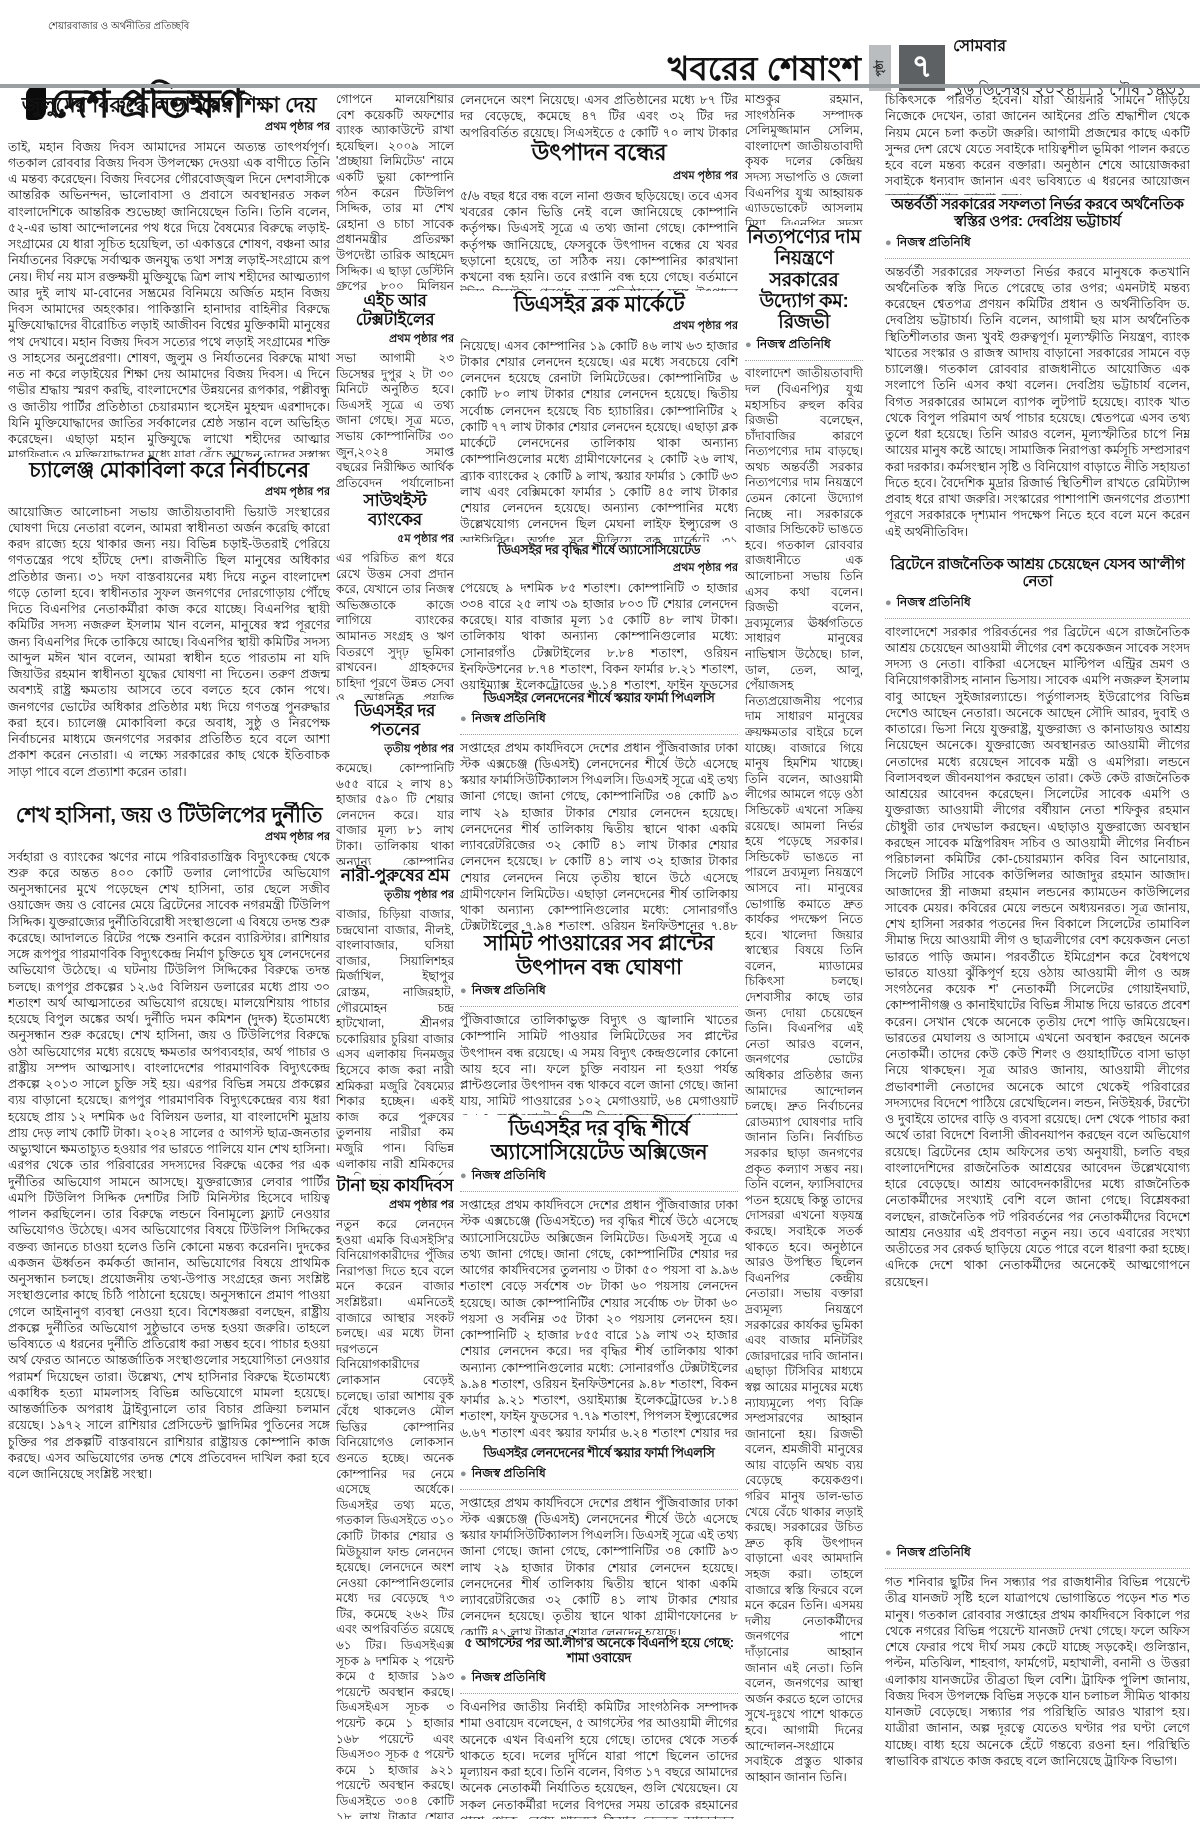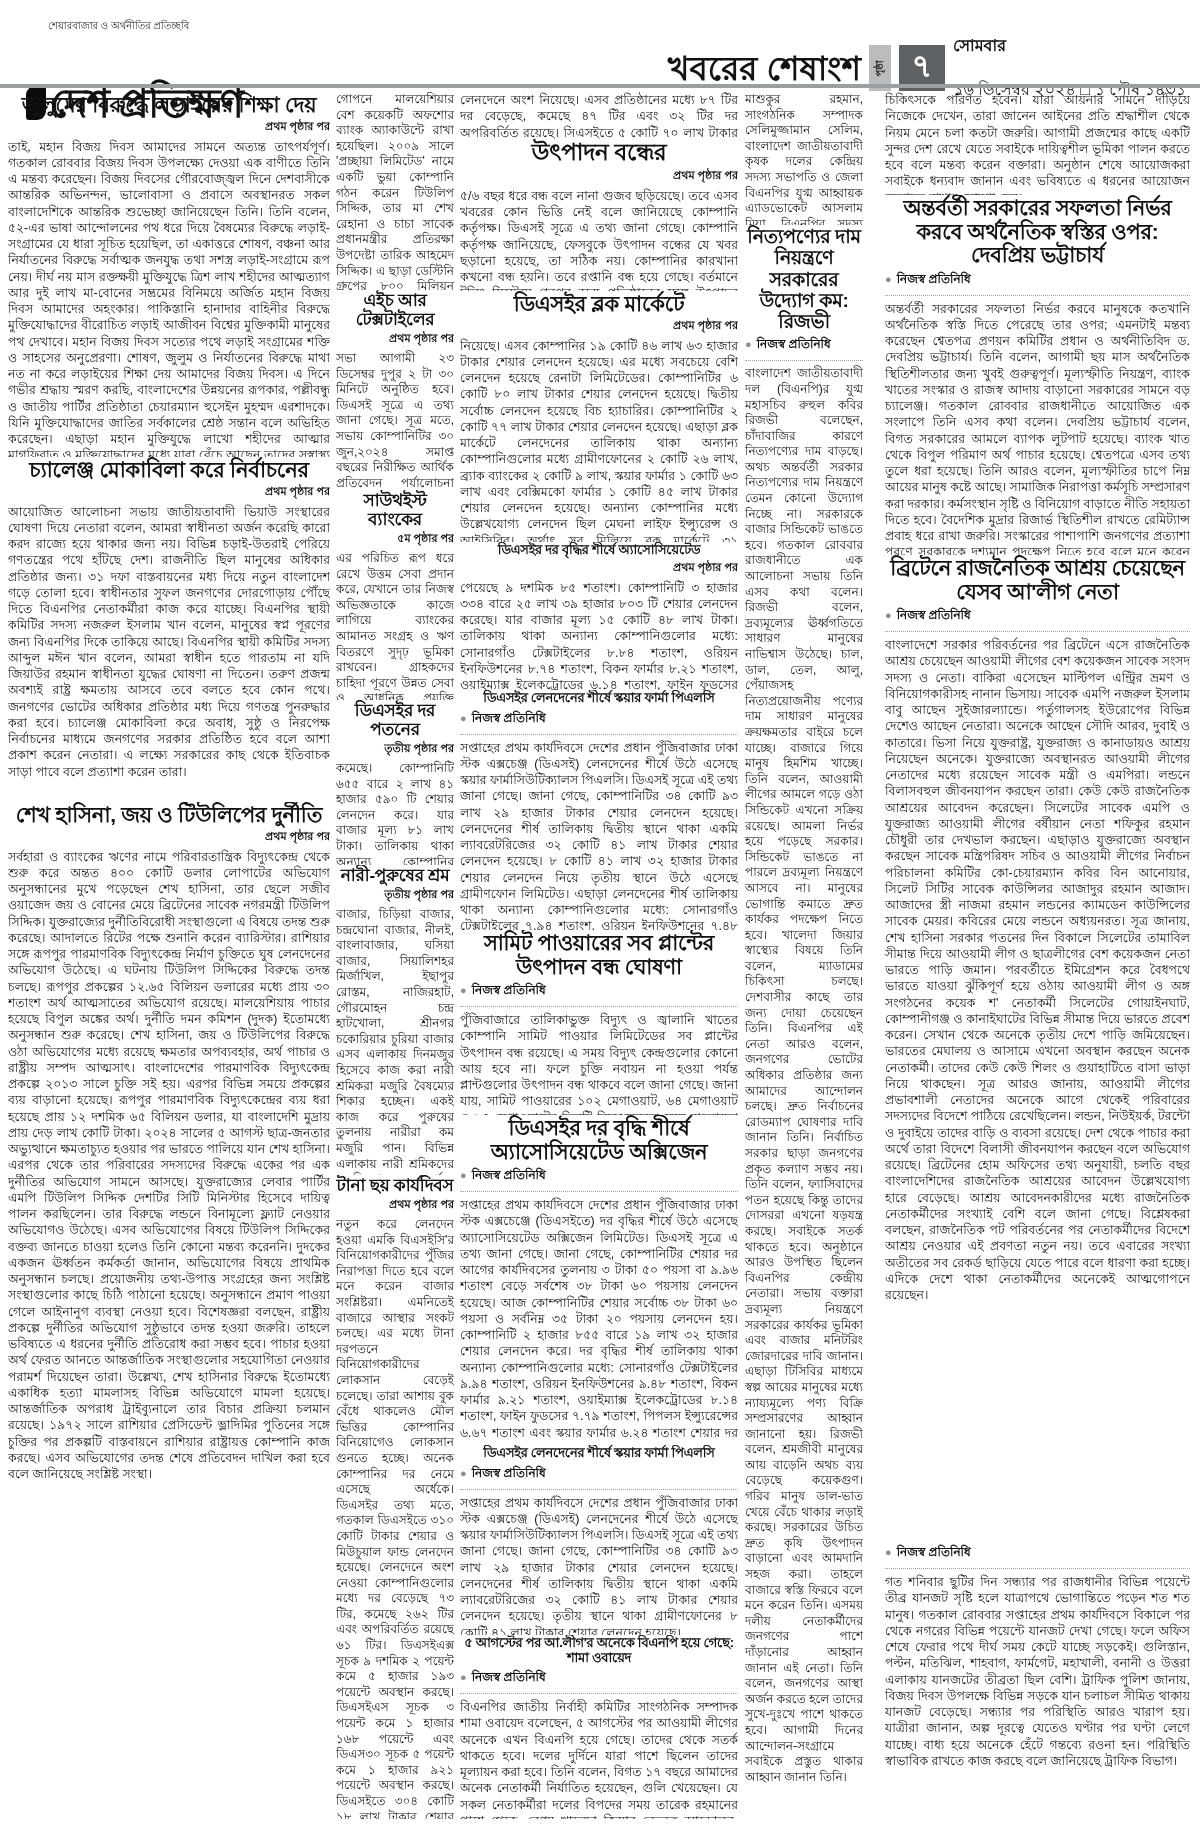--- a/index.html
+++ b/index.html
@@ -32,21 +32,21 @@
   #band-d{left:745px;width:118px;}
   #band-e{left:885px;width:305px;}
   .art{overflow:hidden;}
   .hl{margin:0;padding:1px 0 0 0;text-align:center;font-weight:bold;line-height:1.12;letter-spacing:-0.3px;}
   .h-a{font-size:21px;}
   .h-b{font-size:17px;}
   .h-c{font-size:23px;}
   .h-cf{font-size:13px;}
   .h-c2{font-size:21px;}
   .h-d{font-size:19px;}
-  .h-e{font-size:21px;}
+  .h-e{font-size:15px;}
   .kicker{text-align:right;font-size:11px;font-weight:bold;margin:1px 0 2px 0;}
   .byline{font-size:12px;font-weight:bold;padding:3px 0 5px 0;margin-bottom:5px;border-bottom:1px dotted #9aa0a2;}
   .byline .bullet{color:#8b9093;margin-right:5px;font-size:11px;}
   .body{margin:0;font-size:12.4px;line-height:1.31;text-align:justify;}
   .band-narrow .body{font-size:12px;line-height:1.3;}
 </style>
 </head>
 <body>
 
 <header id="hdr">

